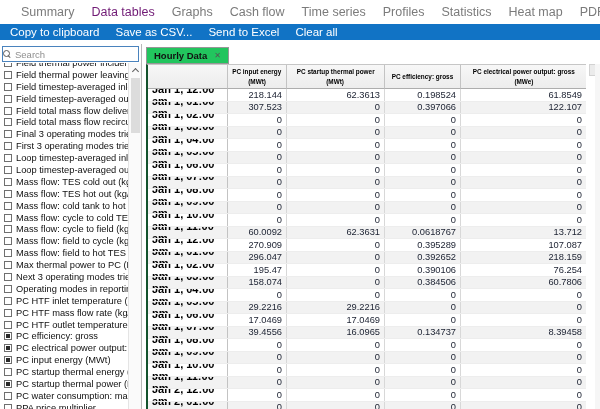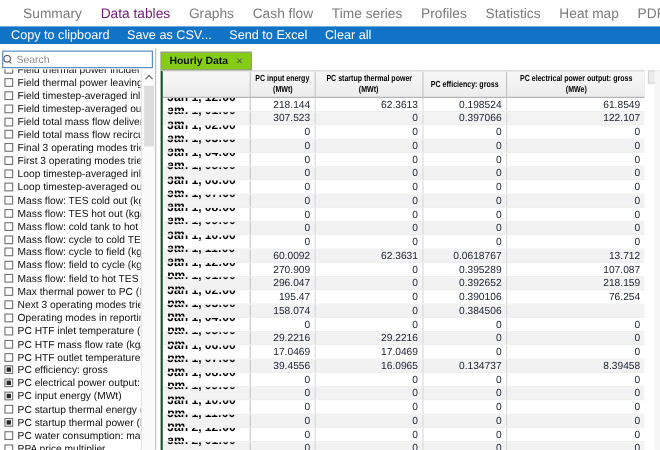--- a/index.html
+++ b/index.html
@@ -71,21 +71,21 @@
   .sb-up::after {
     content:""; position:absolute; left:3.5px; top:6px; width:4px; height:4px;
     border-left:1.4px solid #5f5f5f; border-top:1.4px solid #5f5f5f; transform:rotate(45deg);
   }
   .sb-thumb { position:absolute; top:15px; left:1.5px; width:9px; height:55px; background:#dcdcdc; }
 
   
   .main { position:absolute; top:44px; left:143px; right:0; bottom:0; background:#fff; overflow:hidden; }
   .doc-tab {
     position:absolute; left:3px; top:3px; height:17px;
-    border:1px solid #979797; background:#84cc16;
+    border:1px solid #979797; background:#22c55e;
     display:flex; align-items:center; gap:7px; padding:0 7px;
     font-size:9.5px; font-weight:bold; color:#111;
   }
   .doc-tab .x { font-weight:normal; font-size:8px; color:#555; }
 
   .grid {
     position:absolute; left:3px; top:20px; width:440px; bottom:0;
     border-left:2px solid #14532d; border-top:1px solid #c6c6c6; overflow:hidden;
   }
   .hrow { display:flex; height:24px; background:linear-gradient(#f7f7f7,#ececec); }
@@ -404,20 +404,21 @@
             <div class="rc w0">195.47</div>
             <div class="rc w1">0</div>
             <div class="rc w2">0.390106</div>
             <div class="rc w3">76.254</div>
           </div>
           <div class="row odd">
             <div class="rc rlabel w-label">Jan 1, 03:00 pm</div>
             <div class="rc w0">158.074</div>
             <div class="rc w1">0</div>
             <div class="rc w2">0.384506</div>
+            <div class="rc w3">60.7806</div>
           </div>
           <div class="row">
             <div class="rc rlabel w-label">Jan 1, 04:00 pm</div>
             <div class="rc w0">0</div>
             <div class="rc w1">0</div>
             <div class="rc w2">0</div>
             <div class="rc w3">0</div>
           </div>
           <div class="row odd">
             <div class="rc rlabel w-label">Jan 1, 05:00 pm</div>

